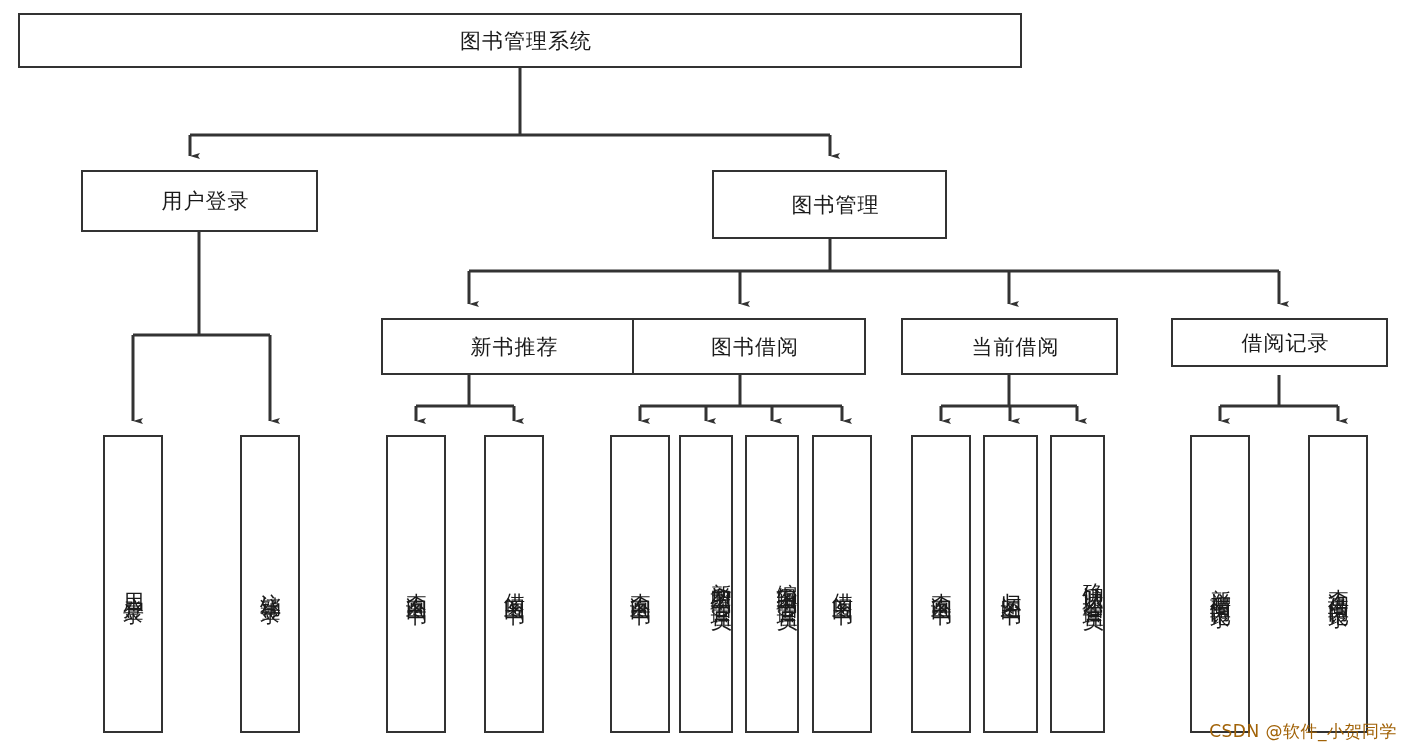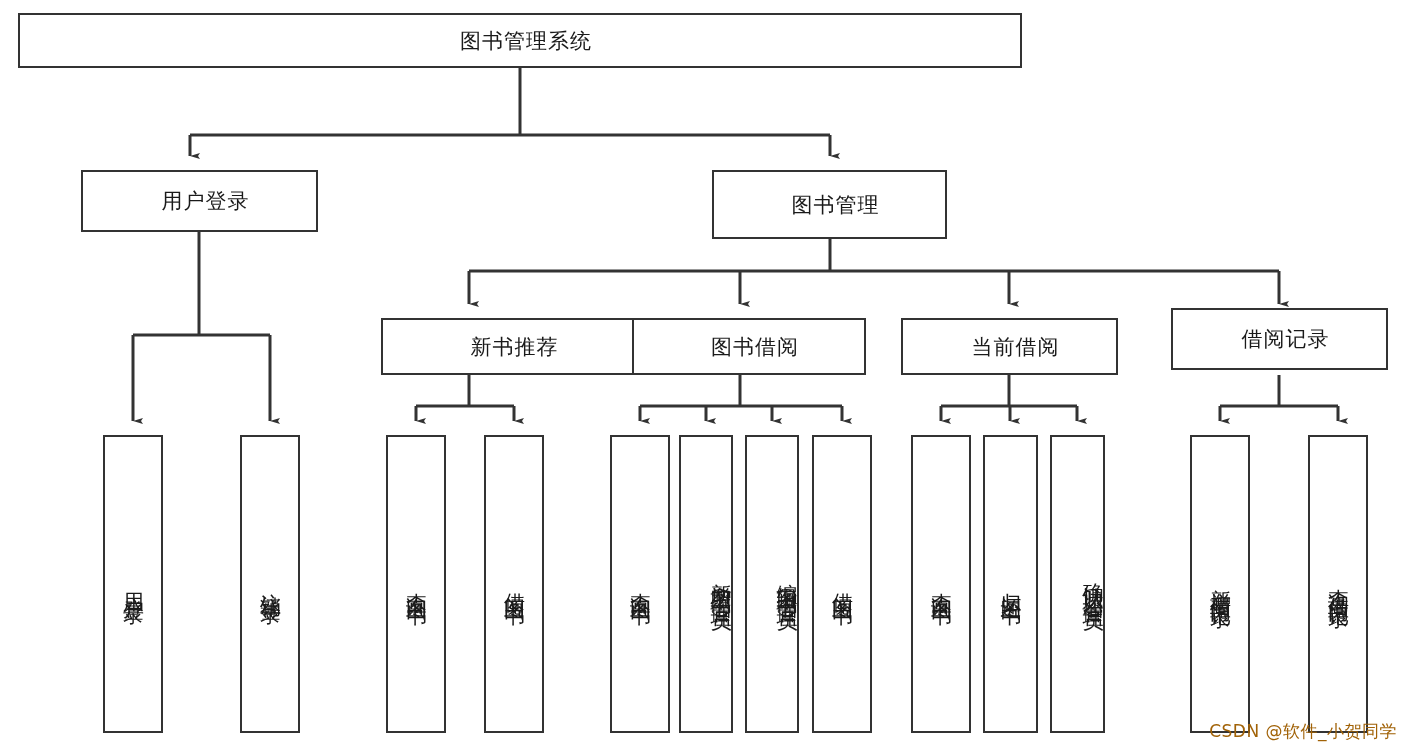--- a/index.html
+++ b/index.html
@@ -146,21 +146,21 @@
 
   <div class="node h" id="node-new-book-recommend" style="left: 381px; top: 318px; width: 255px; height: 57px;">
     <span class="node-label">新书推荐</span>
   </div>
   <div class="node h" id="node-book-borrow" style="left: 632px; top: 318px; width: 234px; height: 57px;">
     <span class="node-label">图书借阅</span>
   </div>
   <div class="node h" id="node-current-borrow" style="left: 901px; top: 318px; width: 217px; height: 57px;">
     <span class="node-label">当前借阅</span>
   </div>
-  <div class="node h" id="node-borrow-record" style="left: 1171px; top: 308px; width: 217px; height: 62px;">
+  <div class="node h" id="node-borrow-record" style="left: 1171px; top: 318px; width: 217px; height: 49px;">
     <span class="node-label">借阅记录</span>
   </div>
 
   <div class="node v" id="node-leaf-user-login" style="left: 103px; top: 435px; width: 60px; height: 298px;">
     <span class="node-label">用户登录</span>
   </div>
   <div class="node v" id="node-leaf-logout" style="left: 240px; top: 435px; width: 60px; height: 298px;">
     <span class="node-label">注销登录</span>
   </div>
   <div class="node v" id="node-leaf-query-book-1" style="left: 386px; top: 435px; width: 60px; height: 298px;">

